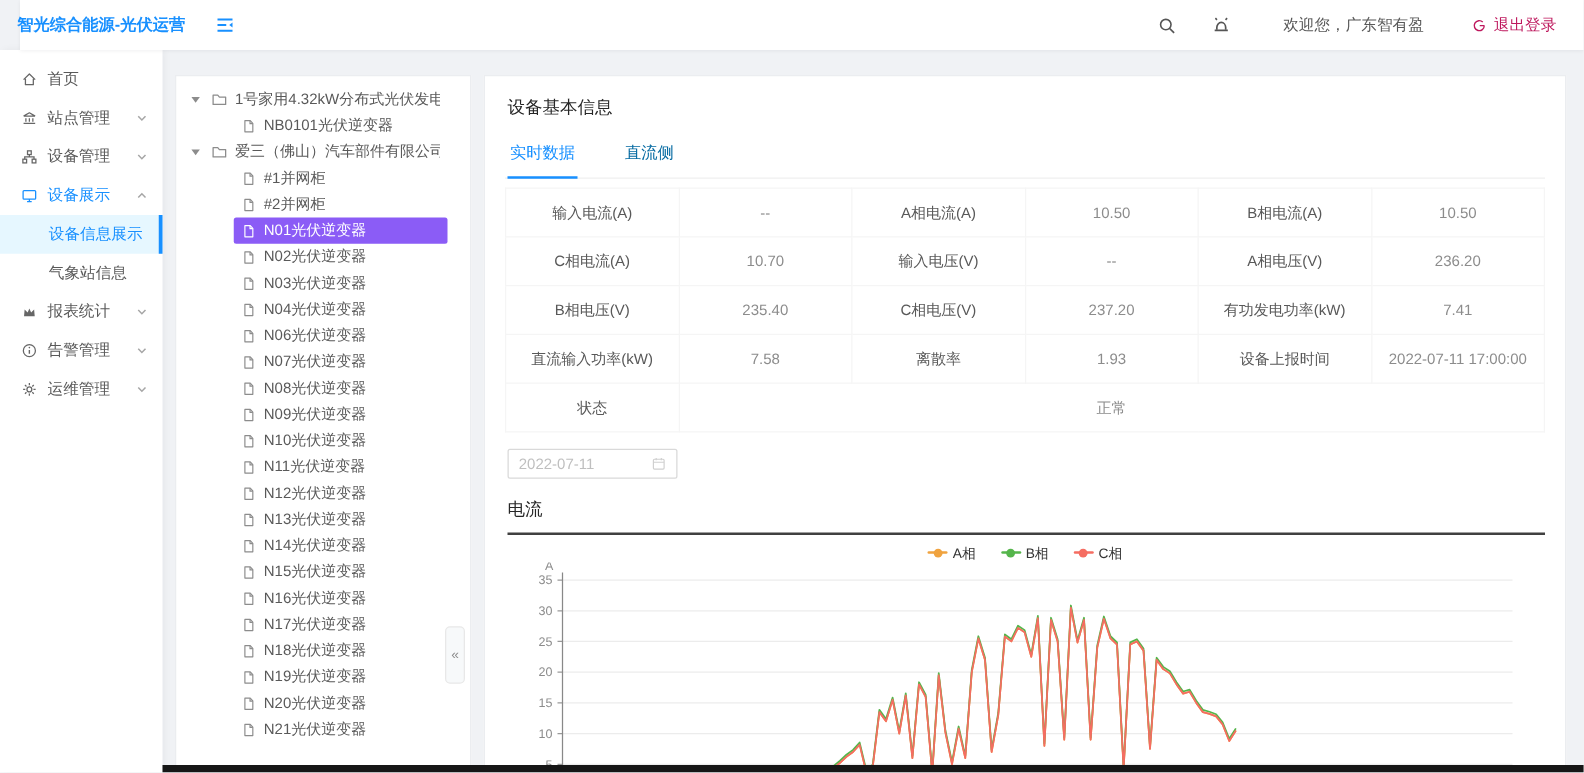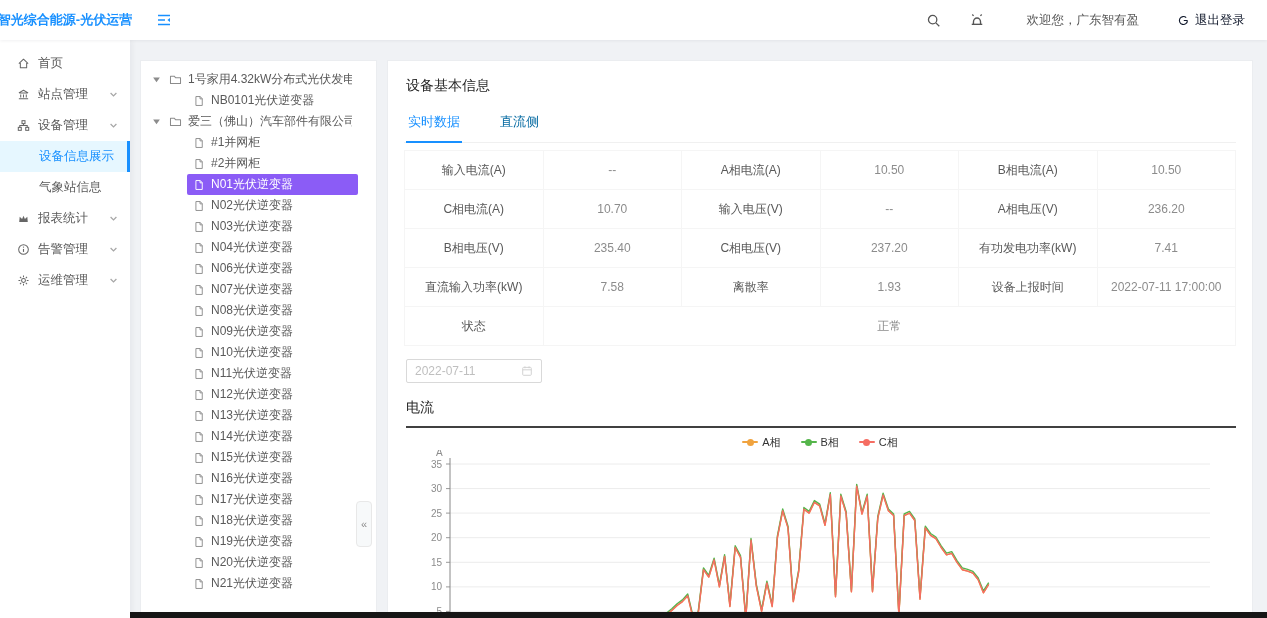--- a/index.html
+++ b/index.html
@@ -1,29 +1,29 @@
 <!DOCTYPE html>
 <html><head>
 <meta charset="utf-8">
 <style>
   html,body{margin:0;padding:0;width:1267px;height:618px;overflow:hidden;
     background:#f0f2f5;font-family:"Liberation Sans","DejaVu Sans",sans-serif;
     -webkit-font-smoothing:antialiased;position:relative;}
   svg{display:block}
   
-  .topbar{position:absolute;top:0;left:0;right:0;height:40px;background:#fff;
+  .topbar{position:absolute;top:0;left:16px;right:0;height:40px;background:#fff;
     display:flex;align-items:center;z-index:5;box-shadow:0 1px 3px rgba(0,21,41,.06);gap:12px;}
   .logo{width:130px;height:40px;display:flex;align-items:center;justify-content:center;
     color:#1890ff;font-weight:bold;font-size:13px;white-space:nowrap;}
   .fold-btn{margin-left:14px;cursor:pointer;display:flex;align-items:center;}
   .topbar-right{margin-left:auto;display:flex;align-items:center;padding-right:22px;}
   .tb-icon{display:flex;align-items:center;color:#555;cursor:pointer;margin-left:28px;}
   .welcome{margin-left:42px;font-size:12.5px;color:#595959;}
   .logout{margin-left:38px;display:flex;align-items:center;gap:5px;font-size:12.5px;
-    color:#0f172a;cursor:pointer;}
+    color:#be185d;cursor:pointer;}
   
   .sidebar{position:absolute;top:40px;left:0;width:130px;bottom:0;background:#fff;
     z-index:4;box-shadow:2px 0 6px rgba(0,21,41,.05);padding-top:8px;box-sizing:border-box;}
   .menu-item{height:31px;display:flex;align-items:center;padding-left:17px;
     font-size:12.5px;color:#595959;cursor:pointer;}
   .menu-item .mi-icon{display:flex;align-items:center;margin-right:8px;color:#666;}
   .menu-item.active{color:#1890ff;}
   .menu-item.active .mi-icon{color:#1890ff;}
   .mi-chev{margin-left:auto;margin-right:12px;display:flex;align-items:center;color:#a6a6a6;}
   .menu-sub{height:31px;display:flex;align-items:center;padding-left:39px;font-size:12.5px;
@@ -143,20 +143,34 @@
           <rect x="5.4" y="1.8" width="3.2" height="3.2" stroke="currentColor" stroke-width="1.1" fill="none"></rect>
           <rect x="1.4" y="9" width="3.2" height="3.2" stroke="currentColor" stroke-width="1.1" fill="none"></rect>
           <rect x="9.4" y="9" width="3.2" height="3.2" stroke="currentColor" stroke-width="1.1" fill="none"></rect>
           <path d="M7 5v2M3 9V7h8v2" stroke="currentColor" stroke-width="1.1" fill="none"></path>
         </svg>
       </span>
       <span class="mi-label">设备管理</span>
       <span class="mi-chev">
         <svg width="9" height="9" viewBox="0 0 9 9">
           <path d="M1.6 3L4.5 6l2.9-3" stroke="currentColor" stroke-width="1.2" fill="none"></path>
+        </svg>
+      </span>
+    </div>
+    <div class="menu-item active">
+      <span class="mi-icon">
+        <svg width="13" height="13" viewBox="0 0 14 14">
+          <rect x="1.6" y="2.6" width="10.8" height="7.4" rx="0.8" stroke="currentColor" stroke-width="1.1" fill="none"></rect>
+          <path d="M5 12.2h4M7 10v2.2" stroke="currentColor" stroke-width="1.1"></path>
+        </svg>
+      </span>
+      <span class="mi-label">设备展示</span>
+      <span class="mi-chev">
+        <svg width="9" height="9" viewBox="0 0 9 9">
+          <path d="M1.6 6L4.5 3l2.9 3" stroke="currentColor" stroke-width="1.2" fill="none"></path>
         </svg>
       </span>
     </div>
     <div class="menu-sub sel">
       <span>设备信息展示</span>
     </div>
     <div class="menu-sub">
       <span>气象站信息</span>
     </div>
     <div class="menu-item">

